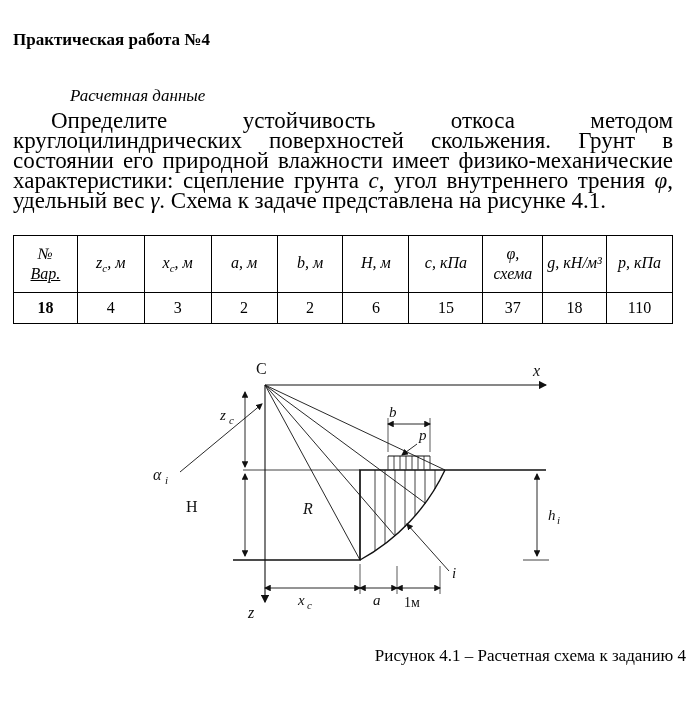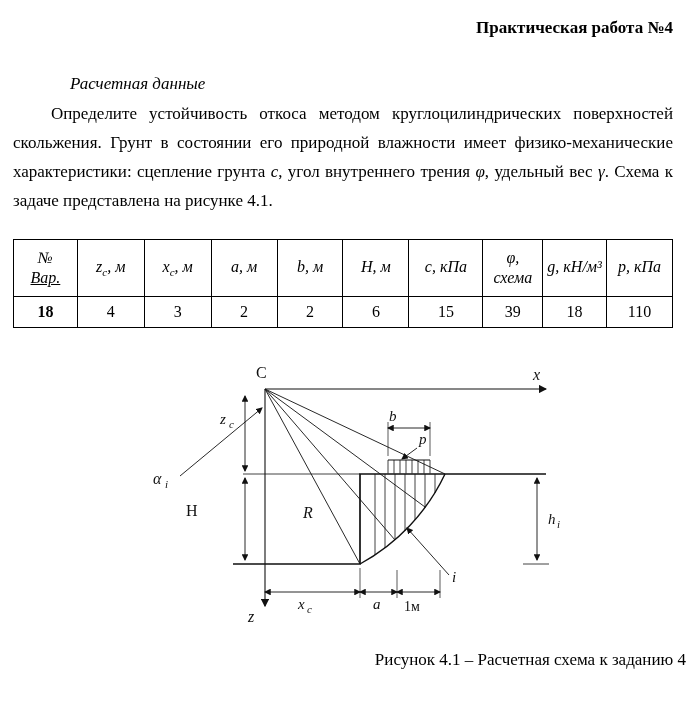--- a/index.html
+++ b/index.html
@@ -1,23 +1,23 @@
 <!DOCTYPE html>
 <html><head>
 <meta charset="utf-8">
 <style>
   html,body{margin:0;padding:0;}
   body{
     width:686px;height:713px;overflow:hidden;background:#ffffff;color:#000;
     font-family:"Liberation Serif","DejaVu Serif",serif;
   }
   .page{box-sizing:border-box;width:686px;height:713px;padding:10px 13px;}
-  .doc-title{font-size:17px;font-weight:bold;text-align:right;margin:8px 0 0;}
+  .doc-title{font-size:17px;font-weight:bold;text-align:left;margin:20px 0 0;}
   .section-heading{font-size:17px;font-style:italic;margin:36px 0 0 57px;}
-  .intro{font-size:17px;line-height:29px;text-align:justify;text-indent:38px;margin:5px 0 16px;}
+  .intro{font-size:23px;line-height:20px;text-align:justify;text-indent:38px;margin:5px 0 16px;}
   .intro i{font-style:italic;}
   table.params{border-collapse:collapse;table-layout:fixed;width:660px;margin:24px auto 0;}
   table.params th,table.params td{border:1px solid #000;text-align:center;vertical-align:middle;padding:1px 2px;}
   table.params th{font-weight:normal;font-style:italic;font-size:16px;height:54px;}
   table.params td{font-size:16px;height:28px;font-family:Liberation Serif, serif;}
   table.params td.bold{font-weight:bold;}
   table.params sub{font-size:11px;}
   th.th-var .unit{display:block;text-decoration:underline;}
   figure{margin:28px 0 0 -13px;padding:0;width:686px;}
   figcaption{font-size:17px;text-align:right;margin-top:2px;}
@@ -69,21 +69,21 @@
     </thead>
     <tbody>
       <tr>
         <td class="bold">18</td>
         <td>4</td>
         <td>3</td>
         <td>2</td>
         <td>2</td>
         <td>6</td>
         <td>15</td>
-        <td>39</td>
+        <td>37</td>
         <td>18</td>
         <td>110</td>
       </tr>
     </tbody>
   </table>
 
   <figure>
     <svg width="686" height="292" viewBox="0 0 686 292">
       <defs>
         <marker id="arr" viewBox="0 0 10 10" refX="8.5" refY="5" markerWidth="7.5" markerHeight="7.5" orient="auto-start-reverse">

